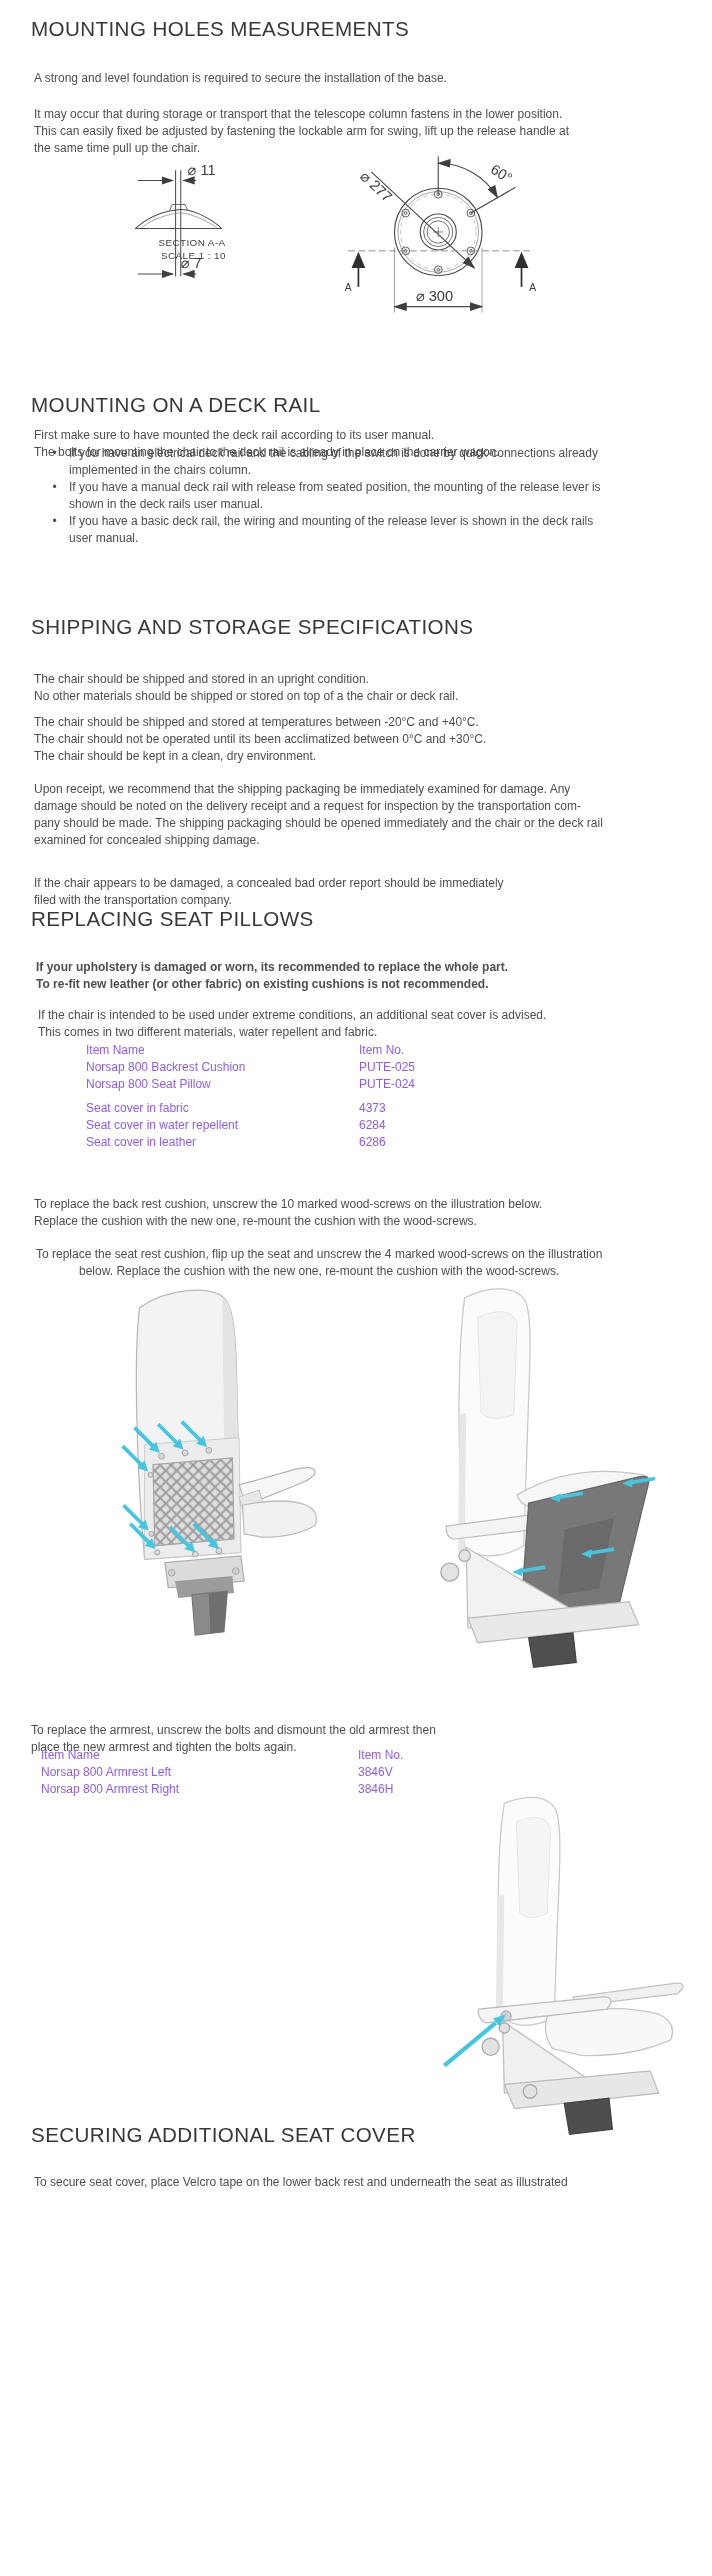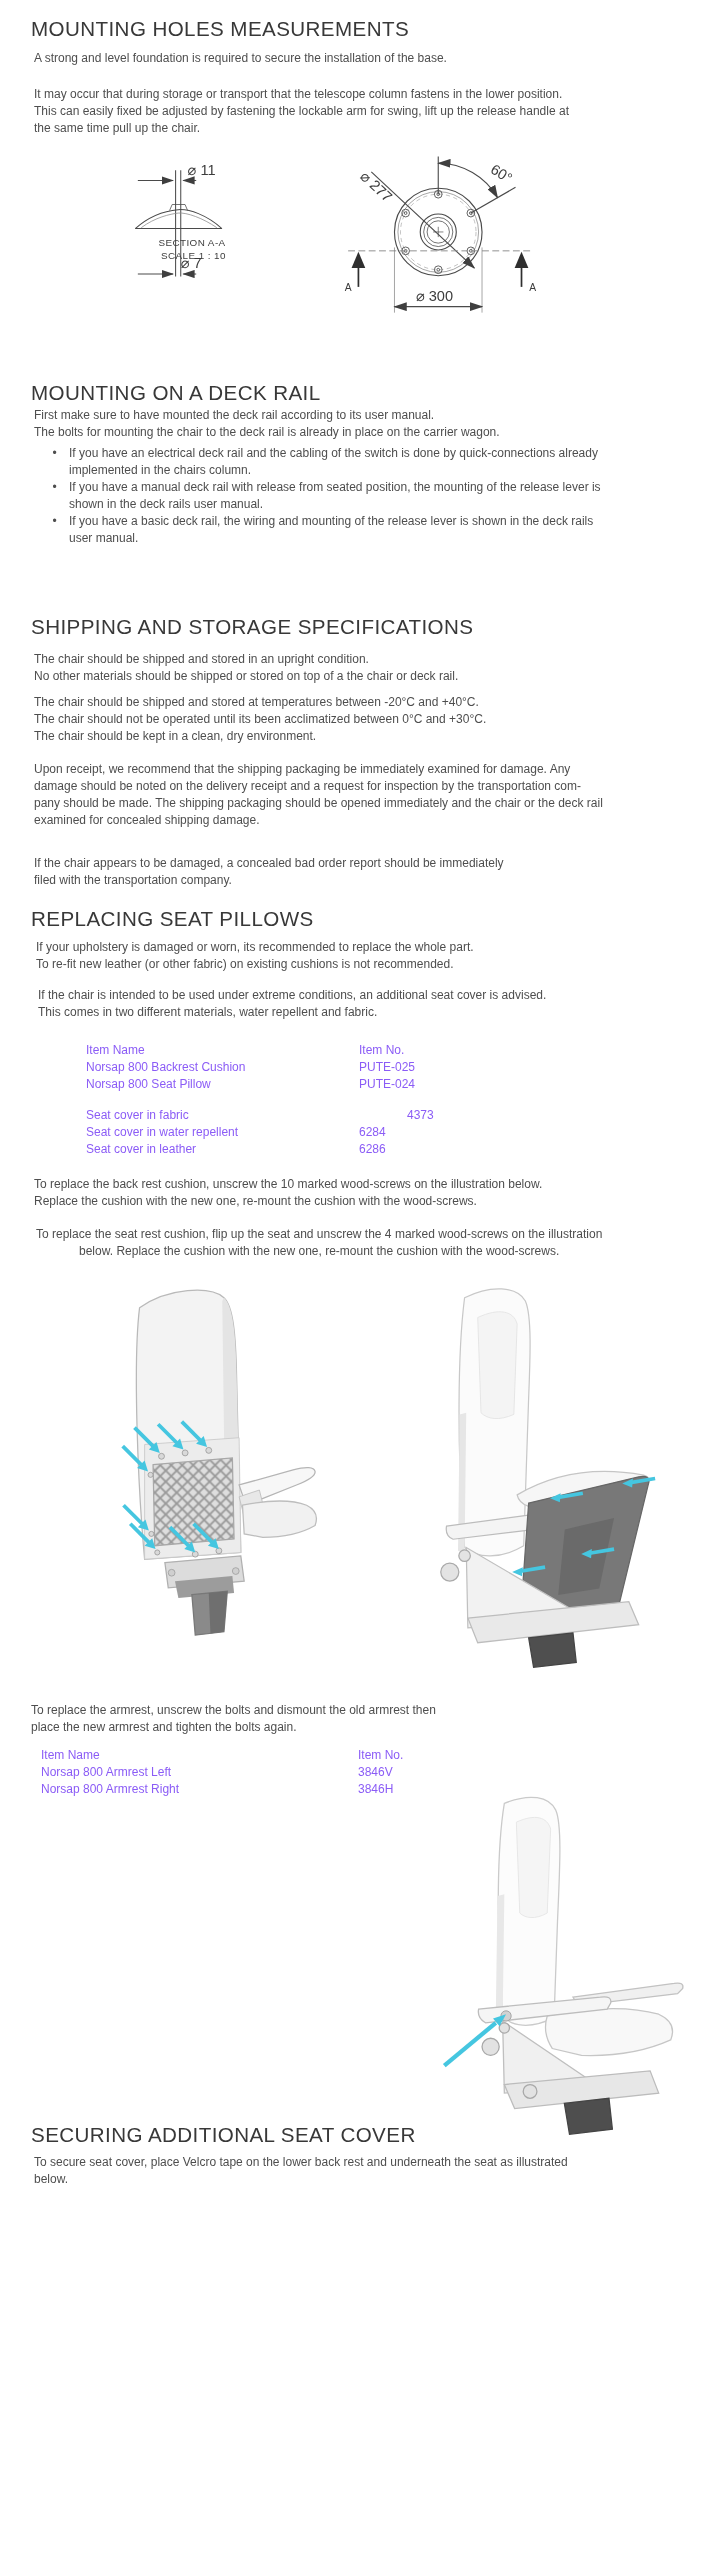--- a/index.html
+++ b/index.html
@@ -1,26 +1,26 @@
 <!DOCTYPE html>
 <html style="font-size:13.7px"><head>
 <meta charset="utf-8">
 <style>
   html,body{margin:0;padding:0;background:#ffffff;}
   .page{position:relative;width:713px;height:2190px;background:#fff;overflow:hidden;
         font-family:"Liberation Sans",sans-serif;color:#4e4e4e;}
   .h-caps{position:absolute;font-size:20.6px;font-weight:300;letter-spacing:0.4px;color:#383838;white-space:nowrap;}
   .h-big{position:absolute;font-size:34px;font-weight:300;color:#2f2f2f;white-space:nowrap;}
-  .para{position:absolute;font-size:12px;line-height:17px;white-space:pre-line;color:#4e4e4e;}
+  .para{position:absolute;font-size:12px;line-height:17px;white-space:pre-line;color:#4e4e4e;margin-top:20px;}
   .bullets{position:absolute;margin:0;padding:0;font-size:12px;line-height:17px;width:618px;}
   .bullets li{list-style:none;position:relative;padding-left:19px;margin:0;white-space:pre-line;}
   .bullets li::before{content:"\2022";position:absolute;left:2.6px;top:0;color:#4e4e4e;}
   .tbl{position:absolute;font-size:12px;line-height:17px;color:#8b5cf6;}
   .tbl .row{display:flex;}
-  .tbl .gap{margin-top:14px;gap:48px;}
+  .tbl .gap{margin-top:7px;}
   .tbl-pillows .c1{width:273px;}
   .tbl-arm .c1{width:317px;}
   svg{position:absolute;overflow:visible;}
   svg text{font-family:"Liberation Sans",sans-serif;fill:#3c3c3c;}
   .dimtxt{font-size:17px;}
   .smalltxt{font-size:11.5px;letter-spacing:.5px;}
   .cutlbl{font-size:12px;}
 </style>
 </head>
 <body>
@@ -108,21 +108,21 @@
       <text class="dimtxt" x="4" y="16">⌀ 277</text>
     </g>
     <g transform="translate(516,28) rotate(32)">
       <text class="dimtxt" x="0" y="12">60°</text>
     </g>
     <text class="dimtxt" x="424" y="188">⌀ 300</text>
     <text class="cutlbl" x="341" y="177">A</text>
     <text class="cutlbl" x="556" y="177">A</text>
   </svg>
 
-  <div class="h-caps" style="left:31px;top:381px;">MOUNTING ON A DECK RAIL</div>
+  <div class="h-caps" style="left:31px;top:393px;">MOUNTING ON A DECK RAIL</div>
   <div class="para" style="left:34px;top:407px;">First make sure to have mounted the deck rail according to its user manual.
 The bolts for mounting the chair to the deck rail is already in place on the carrier wagon.</div>
   <ul class="bullets" style="left:50px;top:445px;">
     <li>If you have an electrical deck rail and the cabling of the switch is done by quick-connections already
 implemented in the chairs column.</li>
     <li>If you have a manual deck rail with release from seated position, the mounting of the release lever is
 shown in the deck rails user manual.</li>
     <li>If you have a basic deck rail, the wiring and mounting of the release lever is shown in the deck rails
 user manual.</li>
   </ul>
@@ -134,21 +134,21 @@
 The chair should not be operated until its been acclimatized between 0°C and +30°C.
 The chair should be kept in a clean, dry environment.</div>
   <div class="para" style="left:34px;top:761px;">Upon receipt, we recommend that the shipping packaging be immediately examined for damage. Any
 damage should be noted on the delivery receipt and a request for inspection by the transportation com-
 pany should be made. The shipping packaging should be opened immediately and the chair or the deck rail
 examined for concealed shipping damage.</div>
   <div class="para" style="left:34px;top:855px;">If the chair appears to be damaged, a concealed bad order report should be immediately
 filed with the transportation company.</div>
 
   <div class="h-caps" style="left:31px;top:907px;">REPLACING SEAT PILLOWS</div>
-  <div class="para" style="left:36px;top:939px;">If your upholstery is damaged or worn, its recommended to replace the whole part.
+  <div class="para" style="left:36px;top:939px;font-weight:bold;">If your upholstery is damaged or worn, its recommended to replace the whole part.
 To re-fit new leather (or other fabric) on existing cushions is not recommended.</div>
   <div class="para" style="left:38px;top:987px;">If the chair is intended to be used under extreme conditions, an additional seat cover is advised.
 This comes in two different materials, water repellent and fabric.</div>
 
   <div class="tbl tbl-pillows" style="left:86px;top:1042px;">
     <div class="row">
       <div class="c1">Item Name</div>
       <div class="c2">Item No.</div>
     </div>
     <div class="row">

